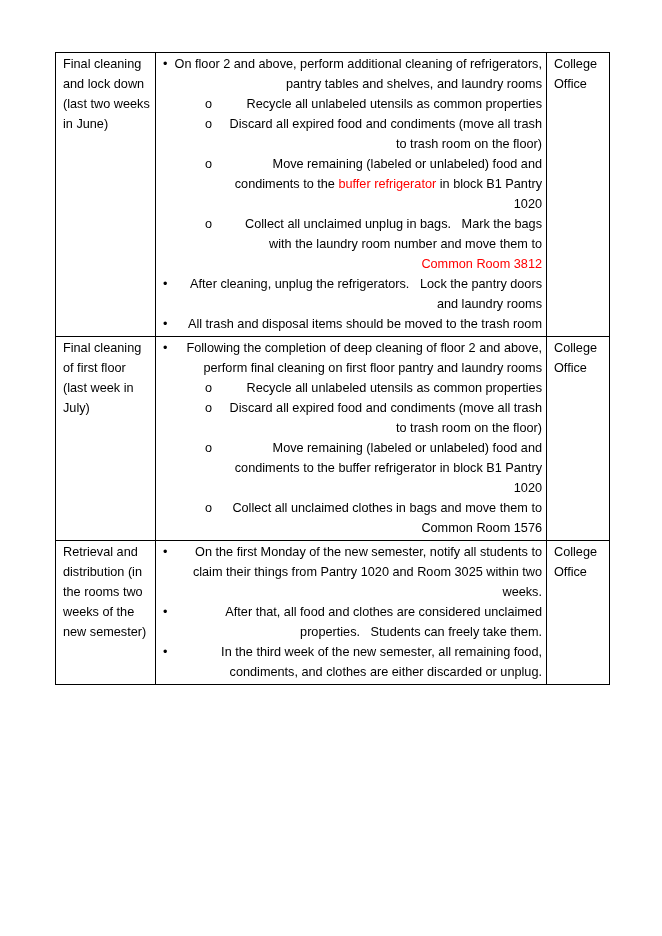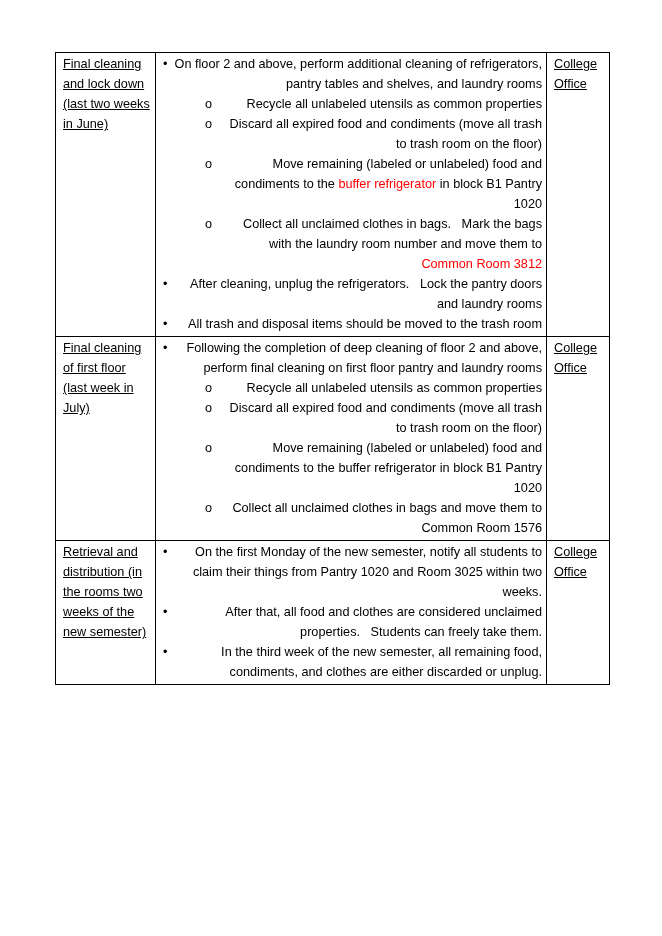--- a/index.html
+++ b/index.html
@@ -48,21 +48,20 @@
     width: 15px;
   }
   .para .text {
     flex: 1 1 auto;
     min-width: 0;
     white-space: pre-wrap;
     text-align: right;
   }
   .phase-cell, .owner-cell {
     white-space: normal;
-    text-decoration: underline;
   }
 </style>
 </head>
 <body>
 
 <div class="page">
   <table class="doc-table">
     <colgroup>
       <col style="width:100px">
       <col style="width:391px">
@@ -83,21 +82,21 @@
             <div class="para lv2">
               <span class="marker">o</span>
               <span class="text"><span>Discard all expired food and condiments (move all trash to trash room on the floor)</span></span>
             </div>
             <div class="para lv2">
               <span class="marker">o</span>
               <span class="text"><span>Move remaining (labeled or unlabeled) food and condiments to the </span><span style="color: rgb(255, 0, 0);">buffer refrigerator</span><span> in block B1 Pantry 1020</span></span>
             </div>
             <div class="para lv2">
               <span class="marker">o</span>
-              <span class="text"><span>Collect all unclaimed clothes in bags.   Mark the bags with the laundry room number and move them to </span><span style="color: rgb(255, 0, 0);">Common Room 3812</span></span>
+              <span class="text"><span>Collect all unclaimed unplug in bags.   Mark the bags with the laundry room number and move them to </span><span style="color: rgb(255, 0, 0);">Common Room 3812</span></span>
             </div>
             <div class="para lv1">
               <span class="marker">•</span>
               <span class="text"><span>After cleaning, unplug the refrigerators.   Lock the pantry doors and laundry rooms</span></span>
             </div>
             <div class="para lv1">
               <span class="marker">•</span>
               <span class="text"><span>All trash and disposal items should be moved to the trash room</span></span>
             </div>
           </td>

